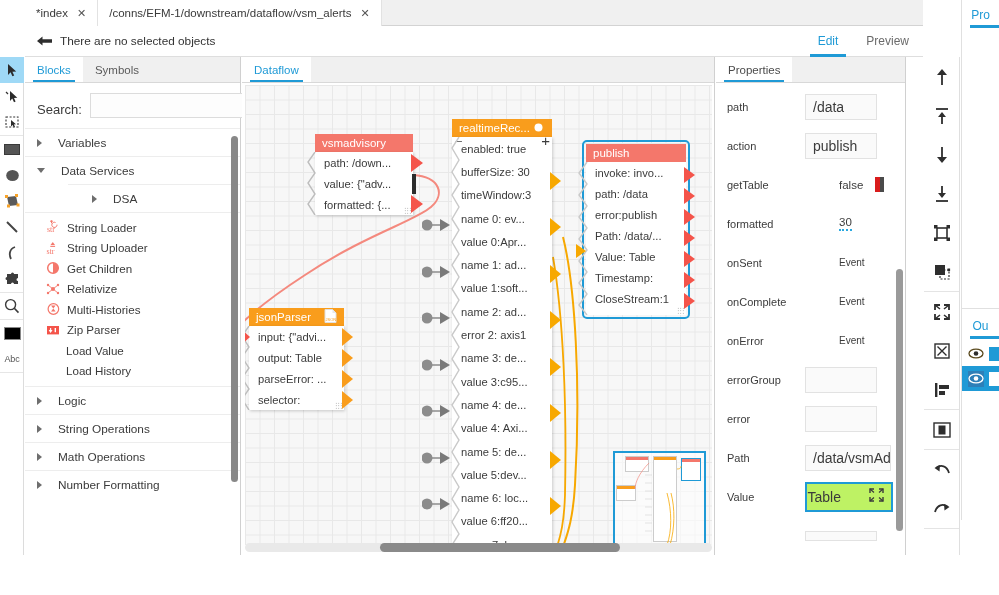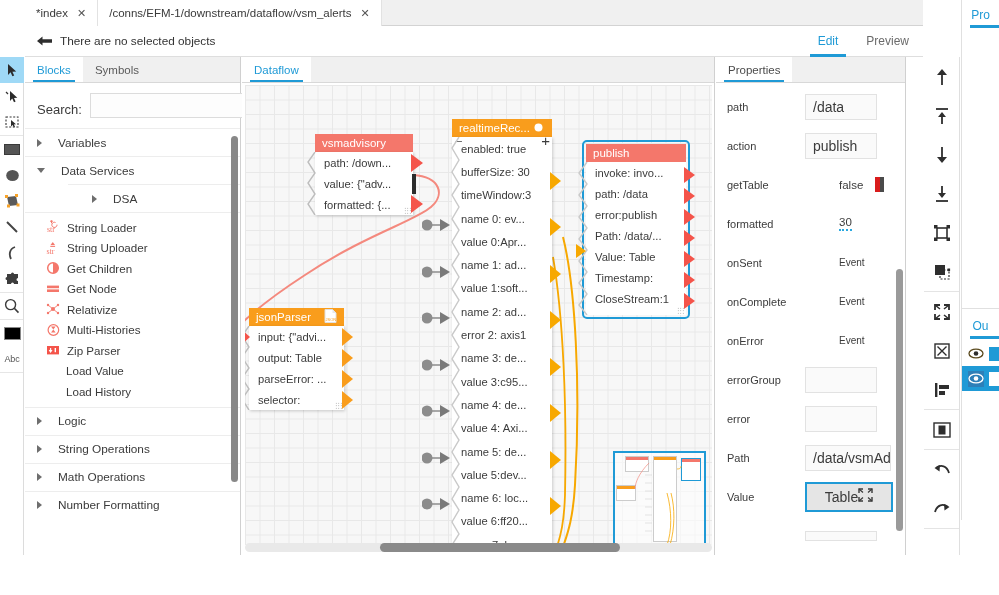--- a/index.html
+++ b/index.html
@@ -186,22 +186,22 @@
   .prop-row {
     display: flex; align-items: center; height: 39px; padding: 0 10px 0 11px;
   }
   .prop-lbl { font-size: 11px; color: #3b3b3b; width: 78px; flex: none; }
   .prop-val { font-size: 11.5px; color: #3b3b3b; margin-left: 34px; }
   .prop-input {
     width: 72px; height: 26px; border: 1px solid #e2e2e2; background: #fafafa;
     font-size: 14px; color: #3b3b3b; display: flex; align-items: center; padding: 0 7px;
     white-space: nowrap; overflow: hidden;
   }
-  .prop-input.sel { border: 2.5px solid #1f9ad6; background: #e5e5e5; width: 88px; height: 30px;
-    justify-content: center; }
+  .prop-input.sel { border: 2.5px solid #1f9ad6; background: #bef264; width: 88px; height: 30px;
+    justify-content: flex-end; gap: 28px; }
   .toggle-off { width: 9px; height: 15px; background: linear-gradient(to right, #d91c1c 55%, #4a4a4a 55%); }
   .underline-dashed { border-bottom: 2px dotted #29a8e0; padding-bottom: 1px; }
   .prop-event { font-size: 10px; color: #3b3b3b; margin-left: 34px; }
   .props-scroll {
     position: absolute; right: 2px; top: 186px; width: 7px; height: 262px;
     background: #9a9a9a; border-radius: 4px;
   }
 
   
   .icon-rail {
@@ -382,29 +382,20 @@
           <span>String Uploader</span>
         </div>
         <div class="leaf-row">
           <span class="bicon">
             <svg width="14" height="14" viewBox="0 0 14 14">
                 <circle cx="7" cy="7" r="5.3" fill="none" stroke="#f4776b" stroke-width="1.5"></circle>
                 <path d="M7 1.7 A5.3 5.3 0 0 1 7 12.3 Z" fill="#f4776b"></path>
               </svg>
           </span>
           <span>Get Children</span>
-        </div>
-        <div class="leaf-row">
-          <span class="bicon">
-            <svg width="14" height="14" viewBox="0 0 14 14">
-                <rect x="1" y="3.6" width="12" height="2.6" fill="#f4776b"></rect>
-                <rect x="1" y="7.4" width="12" height="2.6" fill="#f4776b"></rect>
-              </svg>
-          </span>
-          <span>Get Node</span>
         </div>
         <div class="leaf-row">
           <span class="bicon">
             <svg width="14" height="14" viewBox="0 0 14 14">
                 <circle cx="7" cy="7" r="2" fill="#f4776b"></circle>
                 <circle cx="2" cy="3" r="1.2" fill="#f4776b"></circle>
                 <circle cx="12" cy="3" r="1.2" fill="#f4776b"></circle>
                 <circle cx="2" cy="11" r="1.2" fill="#f4776b"></circle>
                 <circle cx="12" cy="11" r="1.2" fill="#f4776b"></circle>
                 <path d="M7 7 L2 3 M7 7 L12 3 M7 7 L2 11 M7 7 L12 11" stroke="#f4776b" stroke-width="0.9"></path>

